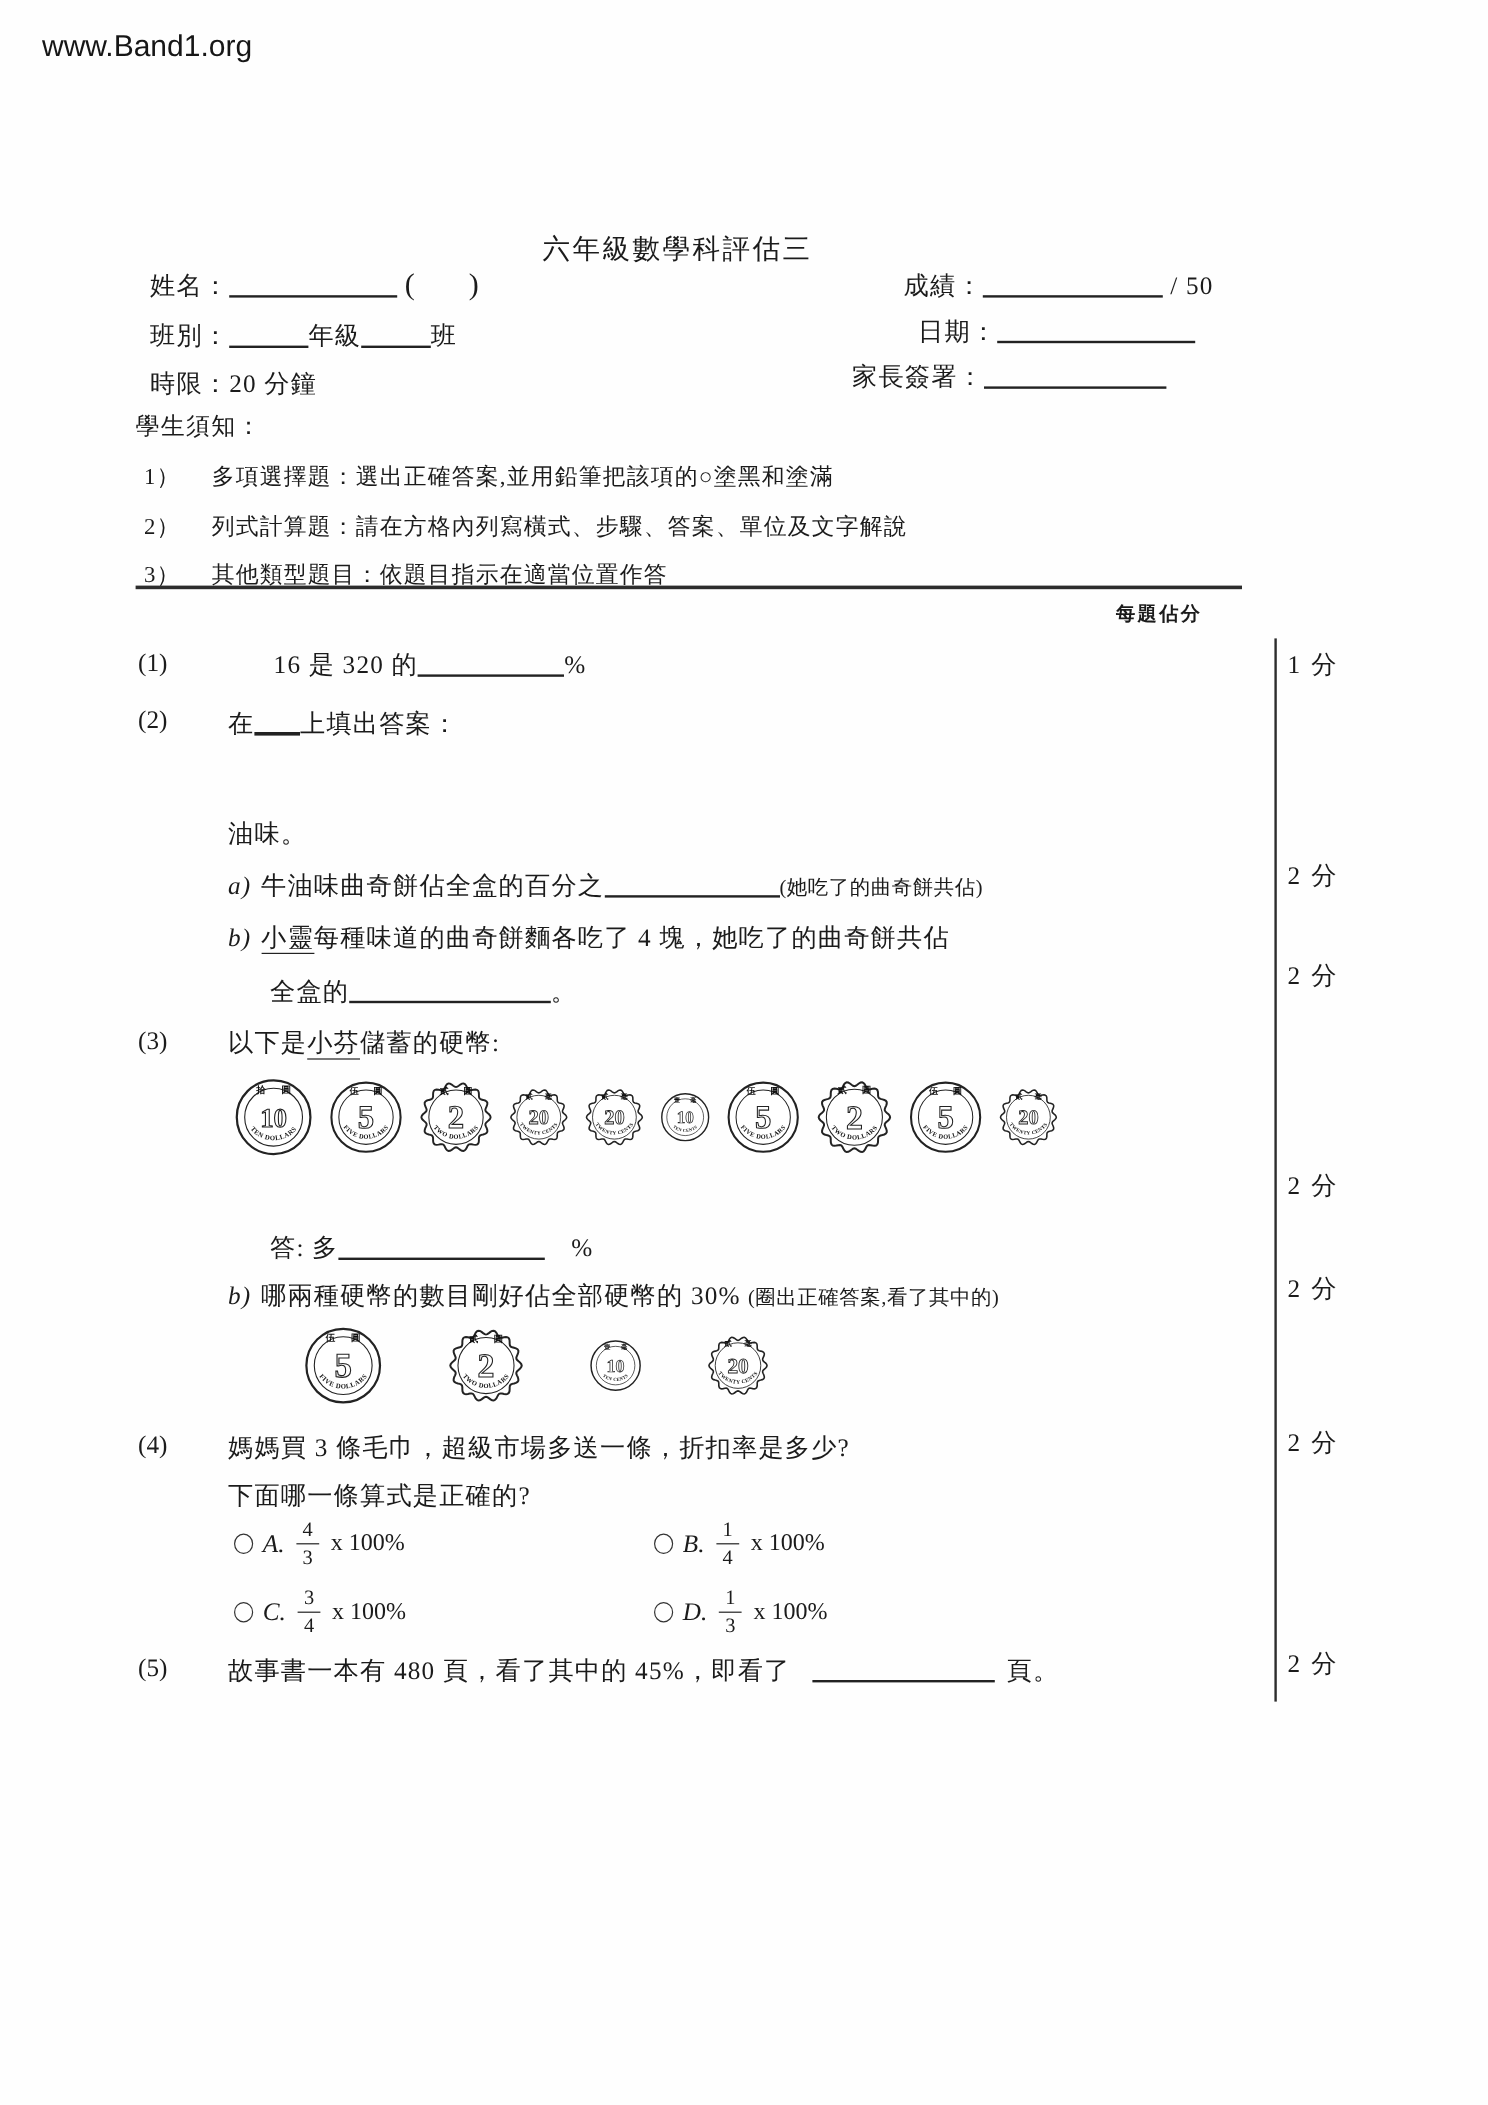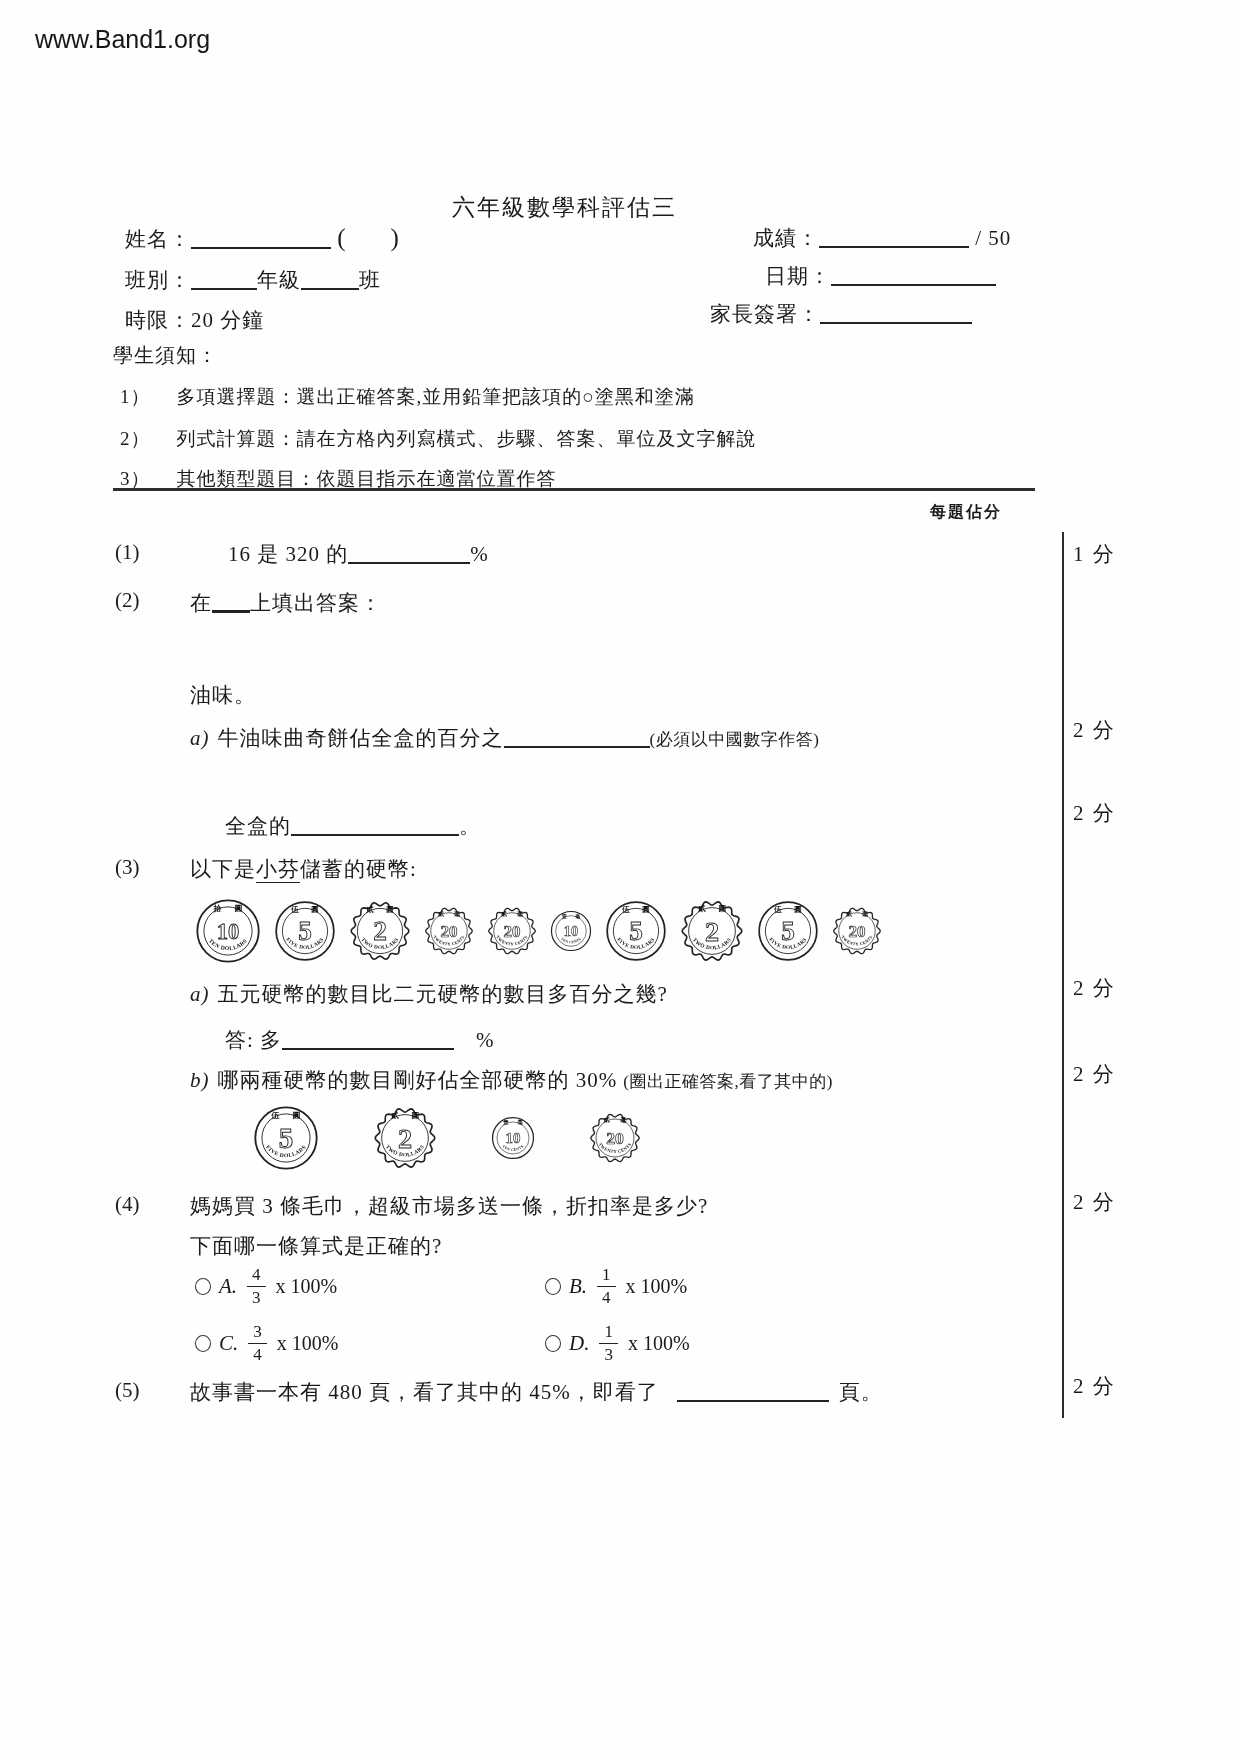--- a/index.html
+++ b/index.html
@@ -87,24 +87,27 @@
   </div>
   <div class="abs score" style="left:1073px;top:540px;">1 分</div>
 
   <div class="abs qnum" style="left:115px;top:588px;">(2)</div>
   <div class="abs t" style="left:190px;top:588px;">
     <span>在</span><span class="blank thick" style="width:38px;"></span><span>上填出答案：</span>
   </div>
   <div class="abs t" style="left:190px;top:681px;">油味。</div>
 
   <div class="abs t" style="left:190px;top:724px;">
-    <span class="ab-label">a)</span><span>牛油味曲奇餅佔全盒的百分之</span><span class="blank" style="width:146px;"></span><span class="t-sm">(必須以中國數字作答)</span>
+    <span class="ab-label">a)</span><span>牛油味曲奇餅佔全盒的百分之</span><span class="blank" style="width:146px;"></span><span class="t-sm">(她吃了的曲奇餅共佔)</span>
   </div>
   <div class="abs score" style="left:1073px;top:716px;">2 分</div>
 
+  <div class="abs t" style="left:190px;top:767px;">
+    <span class="ab-label">b)</span><span class="uname">小靈</span><span>每種味道的曲奇餅麵各吃了 4 塊，她吃了的曲奇餅共佔</span>
+  </div>
   <div class="abs t" style="left:225px;top:812px;">
     <span>全盒的</span><span class="blank" style="width:168px;"></span><span>。</span>
   </div>
   <div class="abs score" style="left:1073px;top:799px;">2 分</div>
 
   <div class="abs qnum" style="left:115px;top:855px;">(3)</div>
   <div class="abs t" style="left:190px;top:855px;">
     <span>以下是</span><span class="uname">小芬</span><span>儲蓄的硬幣:</span>
   </div>
 
@@ -194,23 +197,20 @@
           <polygon points="96.5,50.0 95.9,52.0 94.4,53.9 92.4,55.6 90.6,57.2 89.6,58.8 89.5,60.6 90.3,62.7 91.4,65.1 92.1,67.5 92.1,69.6 91.0,71.3 89.0,72.5 86.5,73.2 84.1,73.8 82.2,74.7 81.2,76.1 80.8,78.2 80.8,80.8 80.6,83.3 79.8,85.5 78.2,86.8 76.1,87.2 73.5,86.9 71.0,86.4 68.8,86.2 67.1,86.7 65.8,88.2 64.7,90.4 63.5,92.7 61.9,94.5 60.1,95.4 58.0,95.1 55.8,93.9 53.7,92.3 51.8,91.0 50.0,90.5 48.2,91.0 46.3,92.3 44.2,93.9 42.0,95.1 39.9,95.4 38.1,94.5 36.5,92.7 35.3,90.4 34.2,88.2 32.9,86.7 31.2,86.2 29.0,86.4 26.5,86.9 23.9,87.2 21.8,86.8 20.2,85.5 19.4,83.3 19.2,80.8 19.2,78.2 18.8,76.1 17.8,74.7 15.9,73.8 13.5,73.2 11.0,72.5 9.0,71.3 7.9,69.6 7.9,67.5 8.6,65.1 9.7,62.7 10.5,60.6 10.4,58.8 9.4,57.2 7.6,55.6 5.6,53.9 4.1,52.0 3.5,50.0 4.1,48.0 5.6,46.1 7.6,44.4 9.4,42.8 10.4,41.2 10.5,39.4 9.7,37.3 8.6,34.9 7.9,32.5 7.9,30.4 9.0,28.7 11.0,27.5 13.5,26.8 15.9,26.2 17.8,25.3 18.8,23.9 19.2,21.8 19.2,19.2 19.4,16.7 20.2,14.5 21.8,13.2 23.9,12.8 26.5,13.1 29.0,13.6 31.2,13.8 32.9,13.3 34.2,11.8 35.3,9.6 36.5,7.3 38.1,5.5 39.9,4.6 42.0,4.9 44.2,6.1 46.3,7.7 48.2,9.0 50.0,9.5 51.8,9.0 53.7,7.7 55.8,6.1 58.0,4.9 60.1,4.6 61.9,5.5 63.5,7.3 64.7,9.6 65.8,11.8 67.1,13.3 68.8,13.8 71.0,13.6 73.5,13.1 76.1,12.8 78.2,13.2 79.8,14.5 80.6,16.7 80.8,19.2 80.8,21.8 81.2,23.9 82.2,25.3 84.1,26.2 86.5,26.8 89.0,27.5 91.0,28.7 92.1,30.4 92.1,32.5 91.4,34.9 90.3,37.3 89.5,39.4 89.6,41.2 90.6,42.8 92.4,44.4 94.4,46.1 95.9,48.0" fill="#fff" stroke="#232323" stroke-width="2.6"></polygon>
           <circle cx="50" cy="50" r="36.5" fill="none" stroke="#232323" stroke-width="1.4"></circle>
           <text x="34" y="19" font-size="12" font-weight="bold" fill="#111" text-anchor="middle" font-family="serif">貳</text>
           <text x="66" y="19" font-size="12" font-weight="bold" fill="#111" text-anchor="middle" font-family="serif">毫</text>
           <text x="50" y="62" font-size="34" font-weight="bold" text-anchor="middle" fill="#fff" stroke="#232323" stroke-width="1.4" font-family="'Liberation Serif',serif">20</text>
           <path id="coinarc9" d="M 16 58 A 38 38 0 0 0 84 58" fill="none"></path>
           <text font-size="8.5" font-weight="bold" fill="#111" letter-spacing="0.6"><textPath href="#coinarc9" startOffset="50%" text-anchor="middle">TWENTY CENTS</textPath></text>
         </svg></span>
   </div>
 
-  <div class="abs t" style="left:190px;top:980px;">
-    <span class="ab-label">a)</span><span>五元硬幣的數目比二元硬幣的數目多百分之幾?</span>
-  </div>
   <div class="abs score" style="left:1073px;top:974px;">2 分</div>
 
   <div class="abs t" style="left:225px;top:1026px;">
     <span>答: 多</span><span class="blank" style="width:172px;"></span><span class="sp" style="width:22px;"></span><span>%</span>
   </div>
 
   <div class="abs t" style="left:190px;top:1066px;">
     <span class="ab-label">b)</span><span>哪兩種硬幣的數目剛好佔全部硬幣的 30%</span><span class="sp" style="width:6px;"></span><span class="t-sm">(圈出正確答案,看了其中的)</span>
   </div>
   <div class="abs score" style="left:1073px;top:1060px;">2 分</div>

